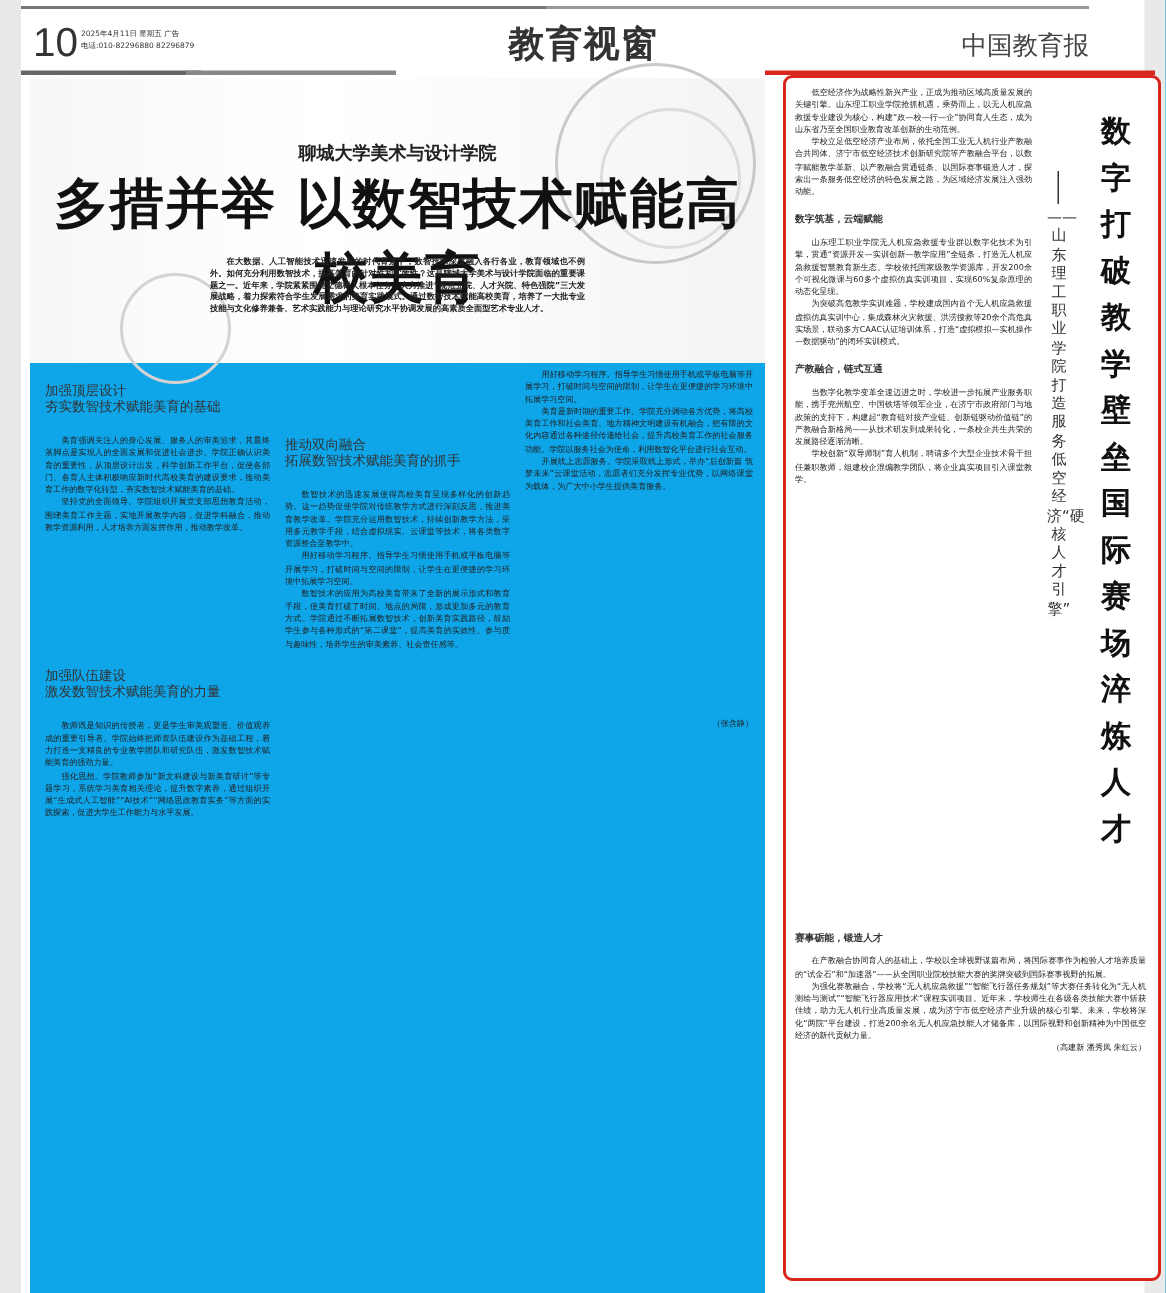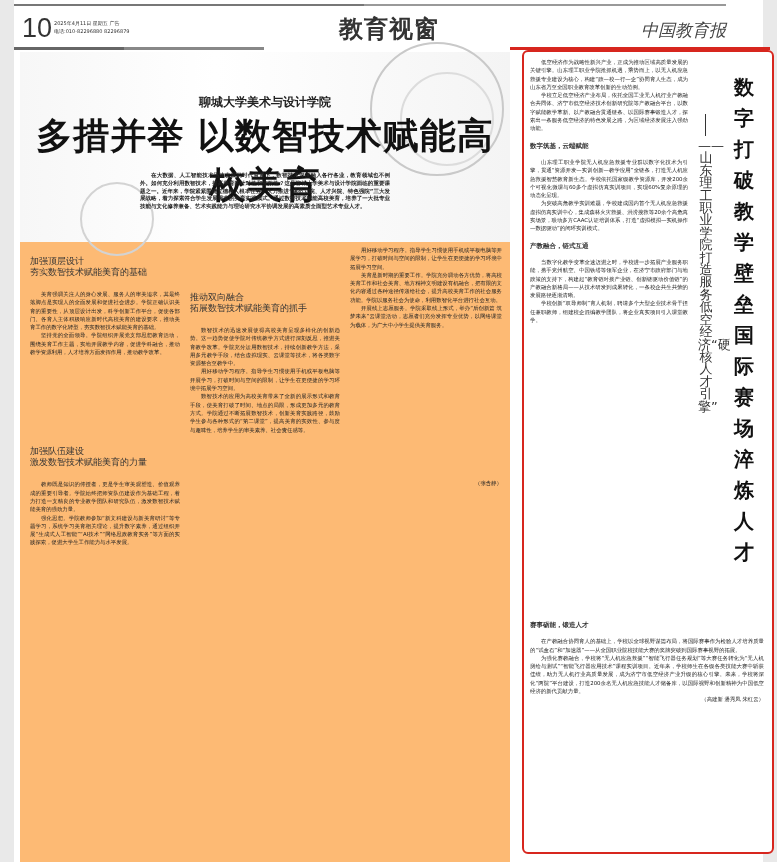--- a/index.html
+++ b/index.html
@@ -4,41 +4,41 @@
 <style>
   html,body{margin:0;padding:0;}
   body{width:777px;height:862px;background:#e9e9e9;font-family:"DejaVu Sans",sans-serif;position:relative;overflow:hidden;}
   .page{position:absolute;left:14px;top:0;width:749px;height:862px;background:#fff;}
   .topline{position:absolute;left:14px;top:4px;width:350px;height:2px;background:#777;}
   .topline2{position:absolute;left:364px;top:4px;width:362px;height:2px;background:#999;}
   .masthead{position:absolute;left:14px;top:7px;width:712px;height:40px;}
   .pgnum{position:absolute;left:8px;top:6px;font-size:27px;color:#333;font-family:"Liberation Sans",sans-serif;}
   .meta{position:absolute;left:40px;top:12px;font-size:5px;line-height:8px;color:#333;}
   .section{position:absolute;left:325px;top:6px;font-size:24px;font-weight:bold;color:#333;font-family:"DejaVu Serif",serif;letter-spacing:1px;}
-  .brand{position:absolute;right:0px;top:12px;font-size:17px;color:#444;font-family:"DejaVu Serif",serif;font-style:italic;}
+  .brand{position:absolute;right:0px;top:12px;font-size:17px;color:#444;font-family:"DejaVu Serif",serif;}
   .rule-l{position:absolute;left:14px;top:47px;width:120px;height:3px;background:#666;}
   .rule-r{position:absolute;left:124px;top:47px;width:140px;height:3px;background:#888;}
   .rule-red{position:absolute;left:510px;top:47px;width:260px;height:3px;background:#d7261e;}
   
-  .left{position:absolute;left:20px;top:52px;width:490px;height:810px;background:#fdba74;}
+  .left{position:absolute;left:20px;top:52px;width:490px;height:810px;background:#0ea5e9;}
   .banner{position:absolute;left:0;top:0;width:490px;height:190px;background:linear-gradient(90deg,#f7f7f7 0%,#fff 40%,#f4f4f4 100%);}
   .deco{position:absolute;border:2px solid #c9c9c9;border-radius:50%;}
   .kicker{position:absolute;left:0;width:490px;top:42px;text-align:center;font-size:12px;font-weight:bold;color:#222;}
   .headline{position:absolute;left:0;width:490px;top:60px;text-align:center;font-size:36px;font-weight:bold;color:#111;letter-spacing:1px;}
   .intro{position:absolute;left:120px;top:120px;width:250px;font-size:5.5px;line-height:7.8px;color:#222;text-indent:11px;text-align:justify;font-weight:bold;}
   .col{position:absolute;font-size:5.4px;line-height:8.3px;color:#222;text-align:justify;}
   .col p{margin:0 0 0 0;text-indent:11px;}
   .sub{text-align:left;font-size:9px;line-height:11px;color:#333;margin:14px 0 12px;}
   
   .right{position:absolute;left:522px;top:50px;width:248px;height:800px;border:2px solid #d7261e;border-radius:6px;background:#fff;}
   .rcol{position:absolute;left:6px;top:6px;width:158px;font-size:5.4px;line-height:8.3px;color:#222;text-align:justify;}
   .rcol p{margin:0;text-indent:11px;}
   .rsub{text-align:left;font-size:6.5px;font-weight:bold;color:#333;margin:9px 0 8px;}
   .vtitle{position:absolute;left:202px;top:20px;width:36px;font-size:20px;line-height:31px;color:#111;font-weight:bold;text-align:center;}
-  .vsub{position:absolute;left:174px;top:88px;width:16px;font-size:13px;line-height:12.4px;color:#333;text-align:center;word-break:break-all;}
+  .vsub{position:absolute;left:174px;top:88px;width:16px;font-size:10px;line-height:12.4px;color:#333;text-align:center;word-break:break-all;}
   .vline{position:absolute;left:181px;top:62px;width:1px;height:22px;background:#333;}
   .byline{text-align:right;}
 </style>
 </head>
 <body>
 
 <div class="page"></div>
 <div class="topline"></div>
 <div class="topline2"></div>
 

